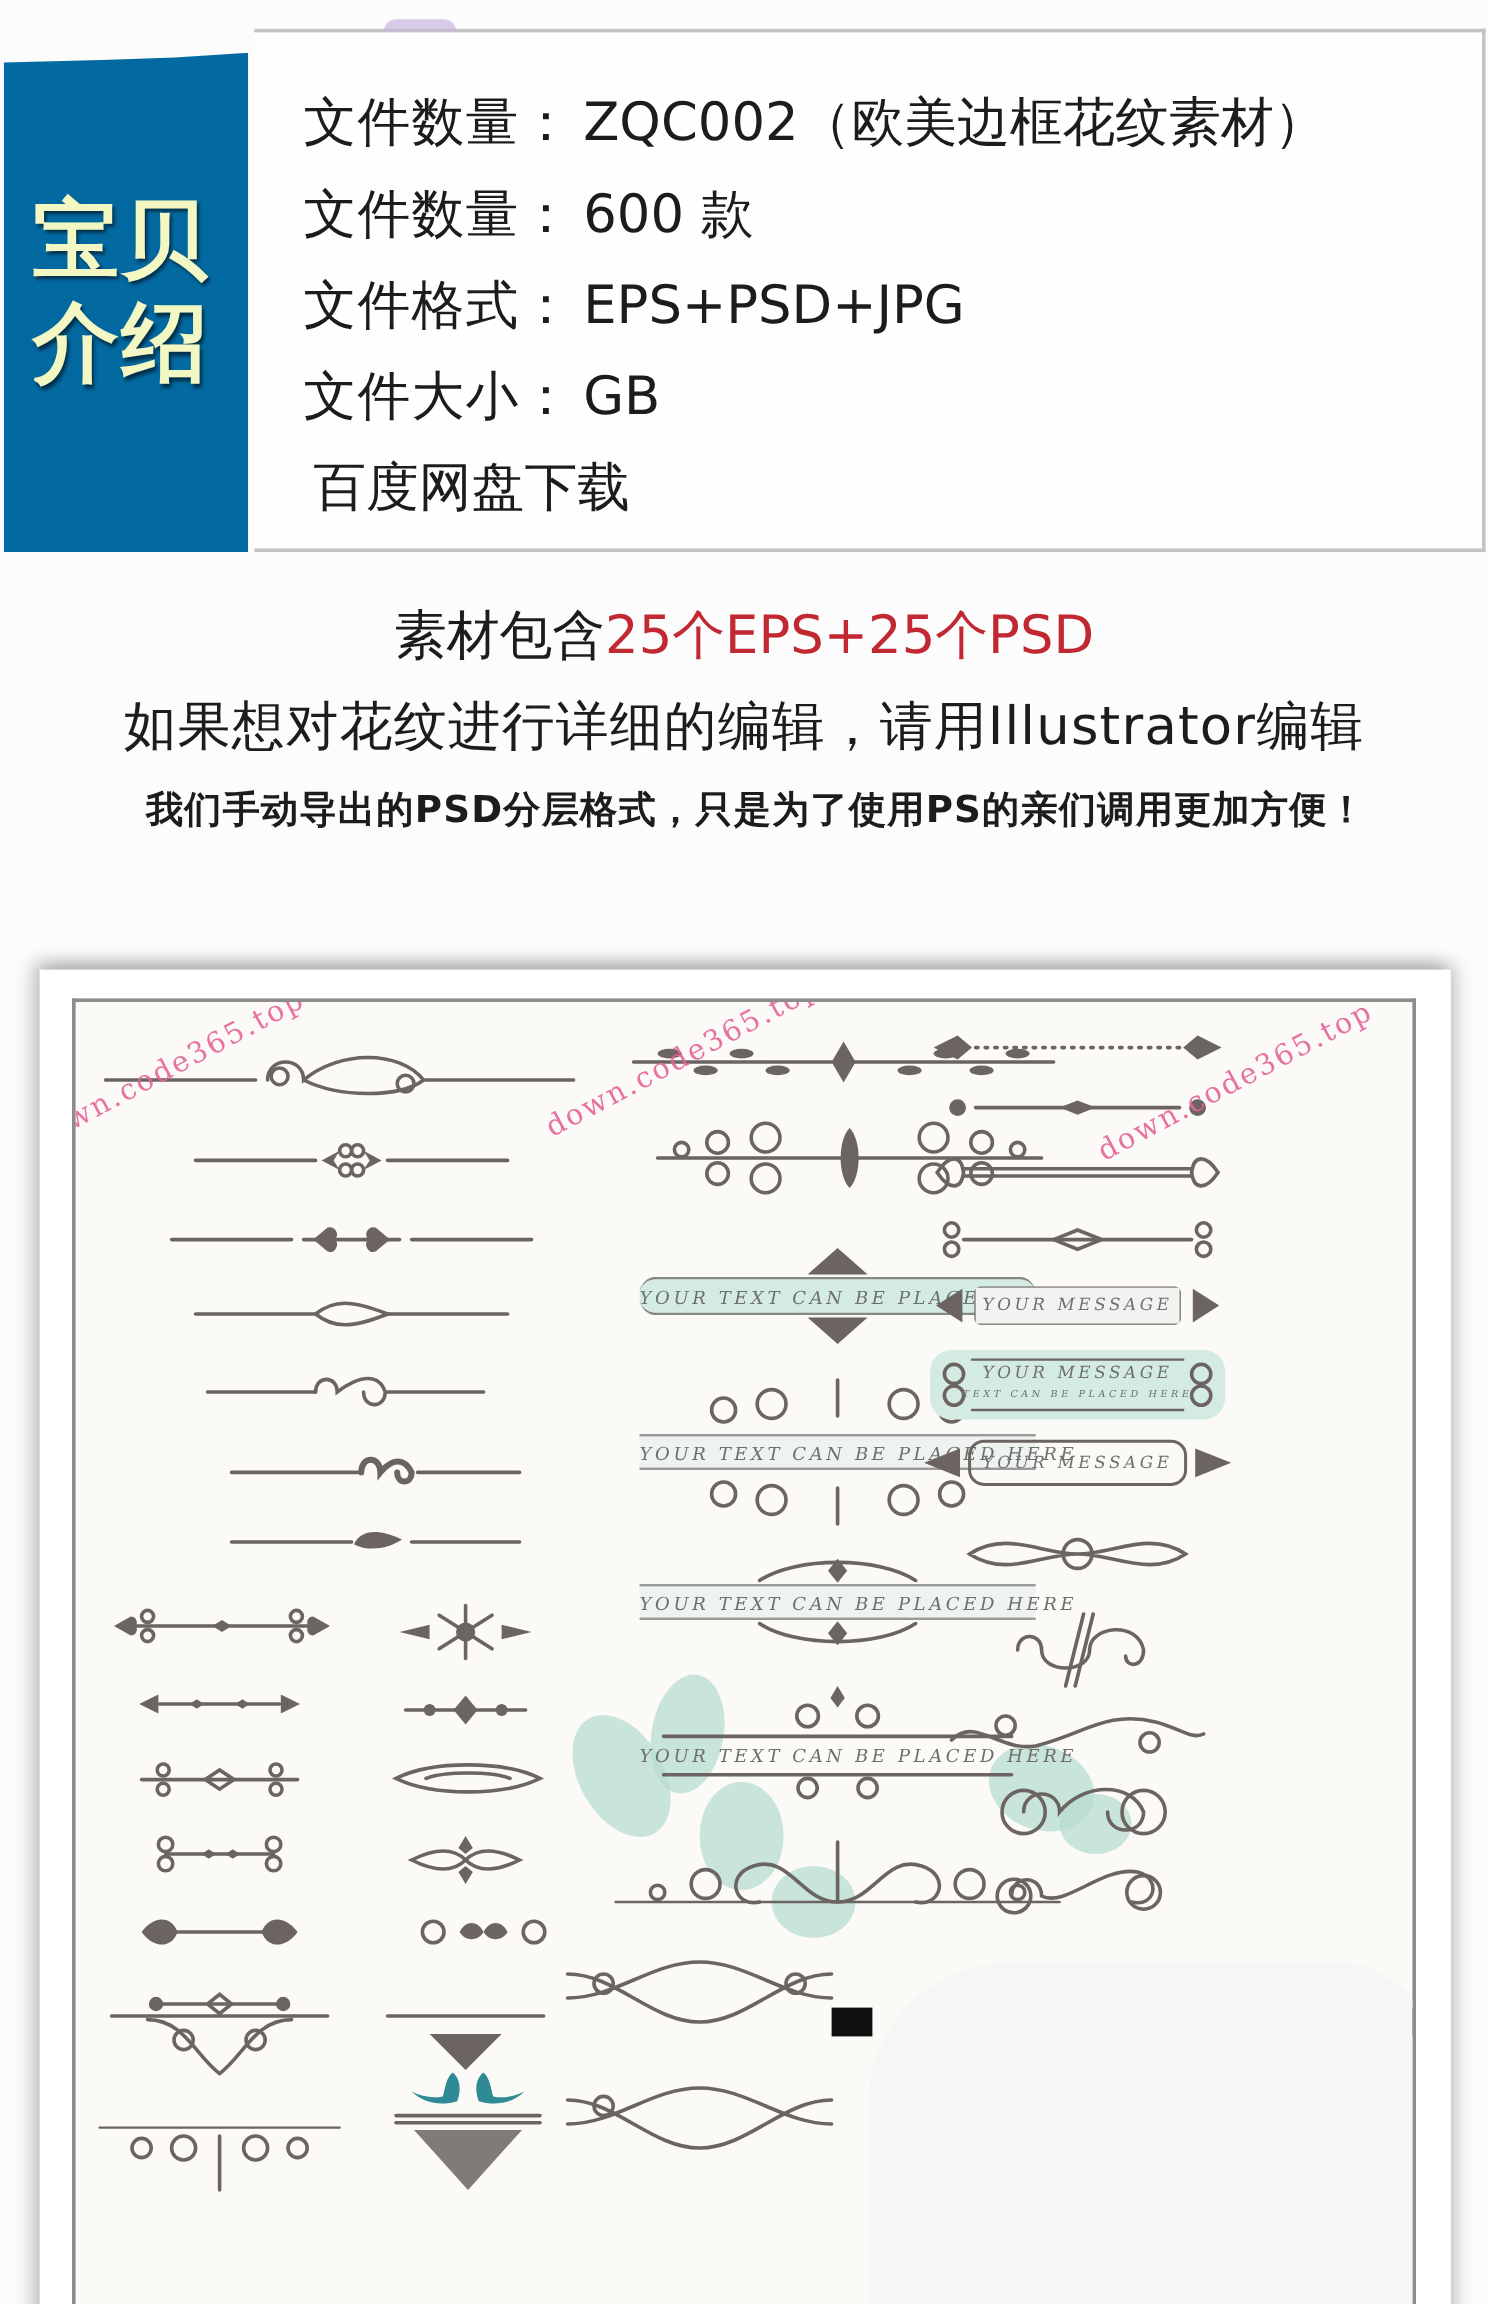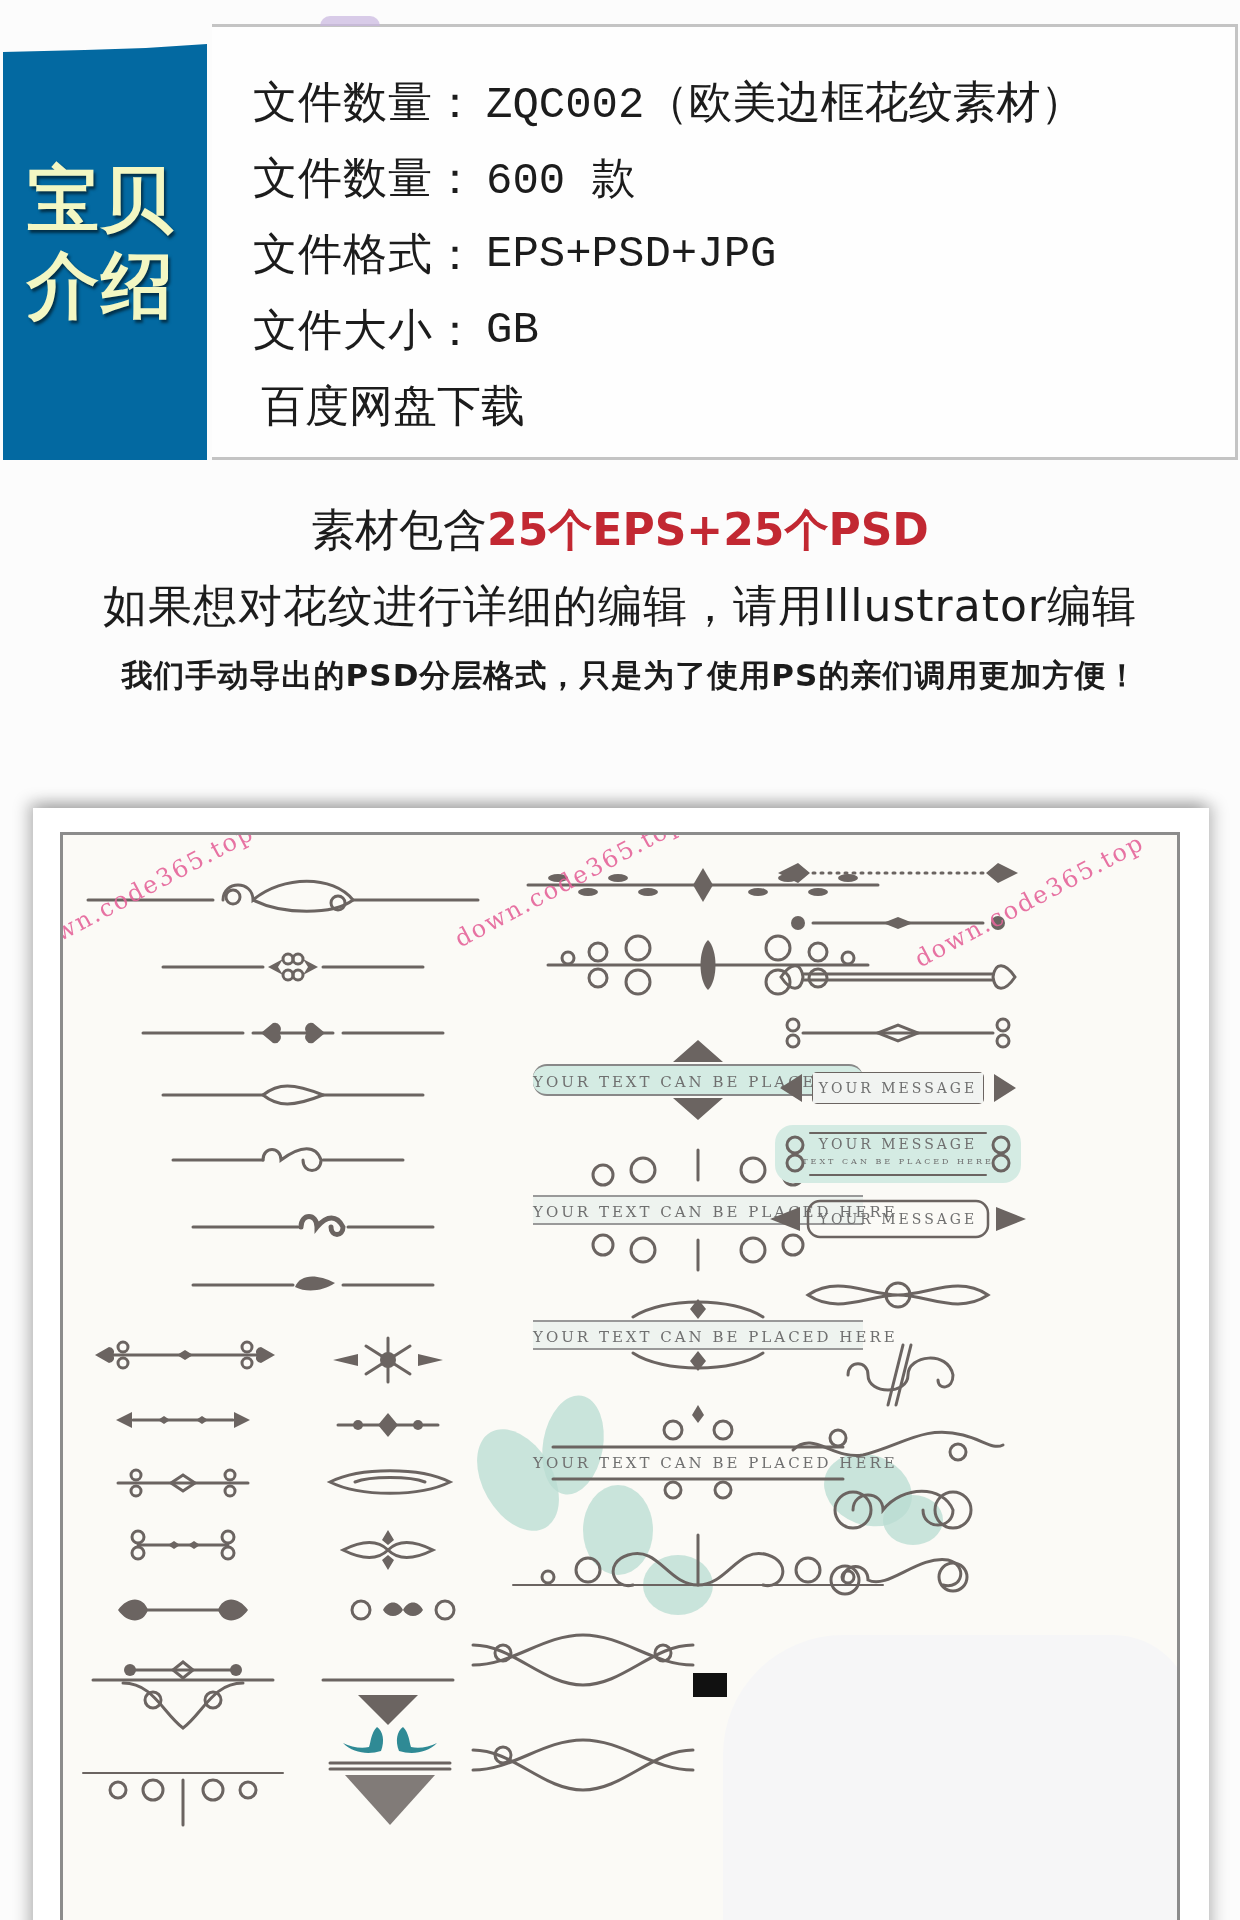--- a/index.html
+++ b/index.html
@@ -24,42 +24,42 @@
     clip-path: polygon(0 8px, 40% 6px, 70% 4px, 100% 0, 100% 100%, 0 100%);
   }
   .green-tab .tab-title {
     position: absolute; left: 24px; top: 112px; width: 170px;
     font-size: 72px; line-height: 86px; font-weight: bold; color: #f3f7c3;
     letter-spacing: 2px; text-shadow: 2px 3px 3px rgba(0,0,0,.55);
   }
   .spec-list { position: absolute; left: 253px; top: 40px; }
   .spec-row { height: 76px; display: flex; align-items: center; font-size: 44px; white-space: nowrap; }
   .spec-row .k { letter-spacing: 1px; }
-  .spec-row .v { margin-left: 8px; font-family: Liberation Mono, monospace; }
+  .spec-row .v { margin-left: 8px; }
   .spec-row .note { font-size: 38px; margin-left: 6px; }
 
   
   .promo { position: absolute; left: 0; top: 492px; width: 1240px; text-align: center; }
   .promo .l1 { font-size: 44px; line-height: 76px; }
-  .promo .l1 .red { color: #c22832; font-weight: bold; }
+  .promo .l1 .red { color: #c22832; }
   .promo .l2 { font-size: 44px; line-height: 76px; margin-top: 0; letter-spacing: 1px; }
   .promo .l3 { font-size: 31px; line-height: 62px; font-weight: bold; letter-spacing: 1px; margin-left: 20px; }
 
   
   .sheet {
     position: absolute; left: 33px; top: 808px; width: 1176px; height: 1140px;
     background: #ffffff;
     box-shadow: -6px -6px 14px rgba(0,0,0,.22), 6px -4px 14px rgba(0,0,0,.18);
   }
   .sheet-inner {
     position: absolute; left: 27px; top: 24px; width: 1120px; height: 1120px;
     background: #fbfaf6; border: 3px solid #8c8c8c; border-bottom: none;
     overflow: hidden;
   }
-  .orn { position: absolute; }
+  .orn { position: absolute; font-style: italic; }
   .orn svg { display: block; overflow: visible; }
   .stroke { stroke: #6b6461; fill: none; stroke-width: 3; stroke-linecap: round; }
   .fill { fill: #6b6461; }
   .banner {
     position: absolute; font-family: "DejaVu Serif", "Liberation Serif", serif;
     color: #6f6f6f; letter-spacing: 3px; white-space: nowrap; text-align: center;
   }
   .mint { background: #d4ebe3; }
   .watermark {
     position: absolute; font-family: "DejaVu Serif", "Liberation Serif", serif;

